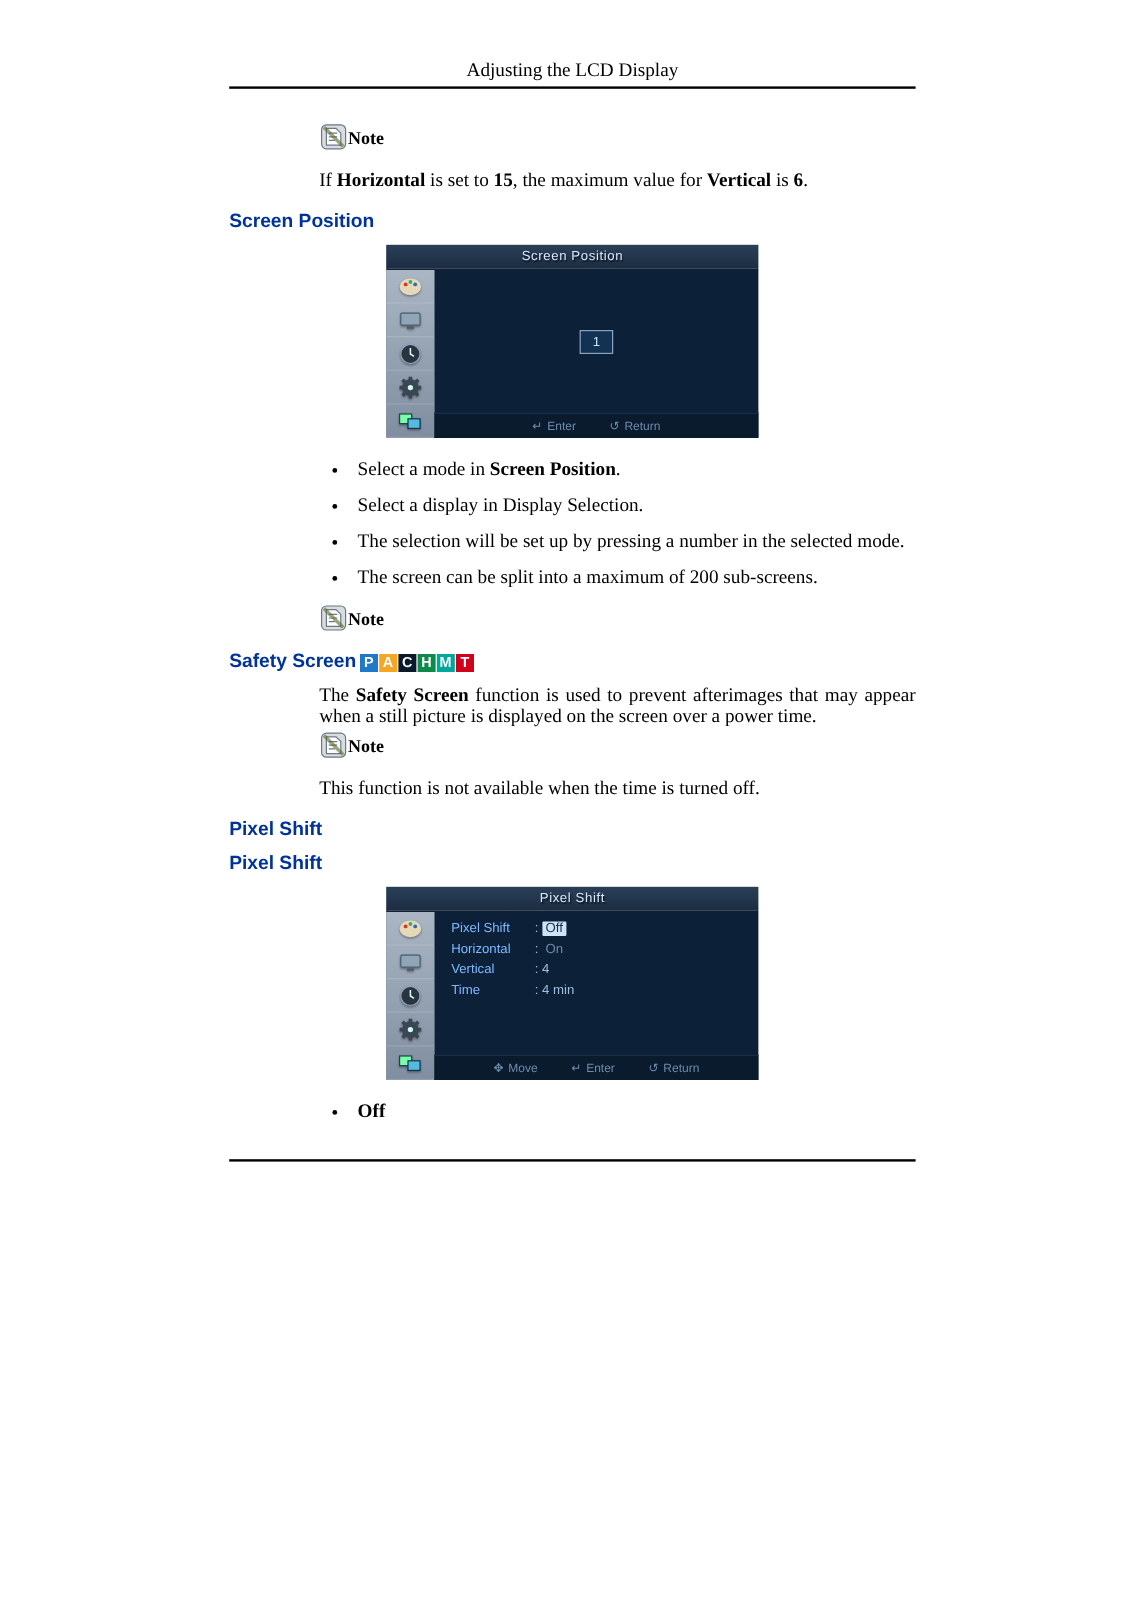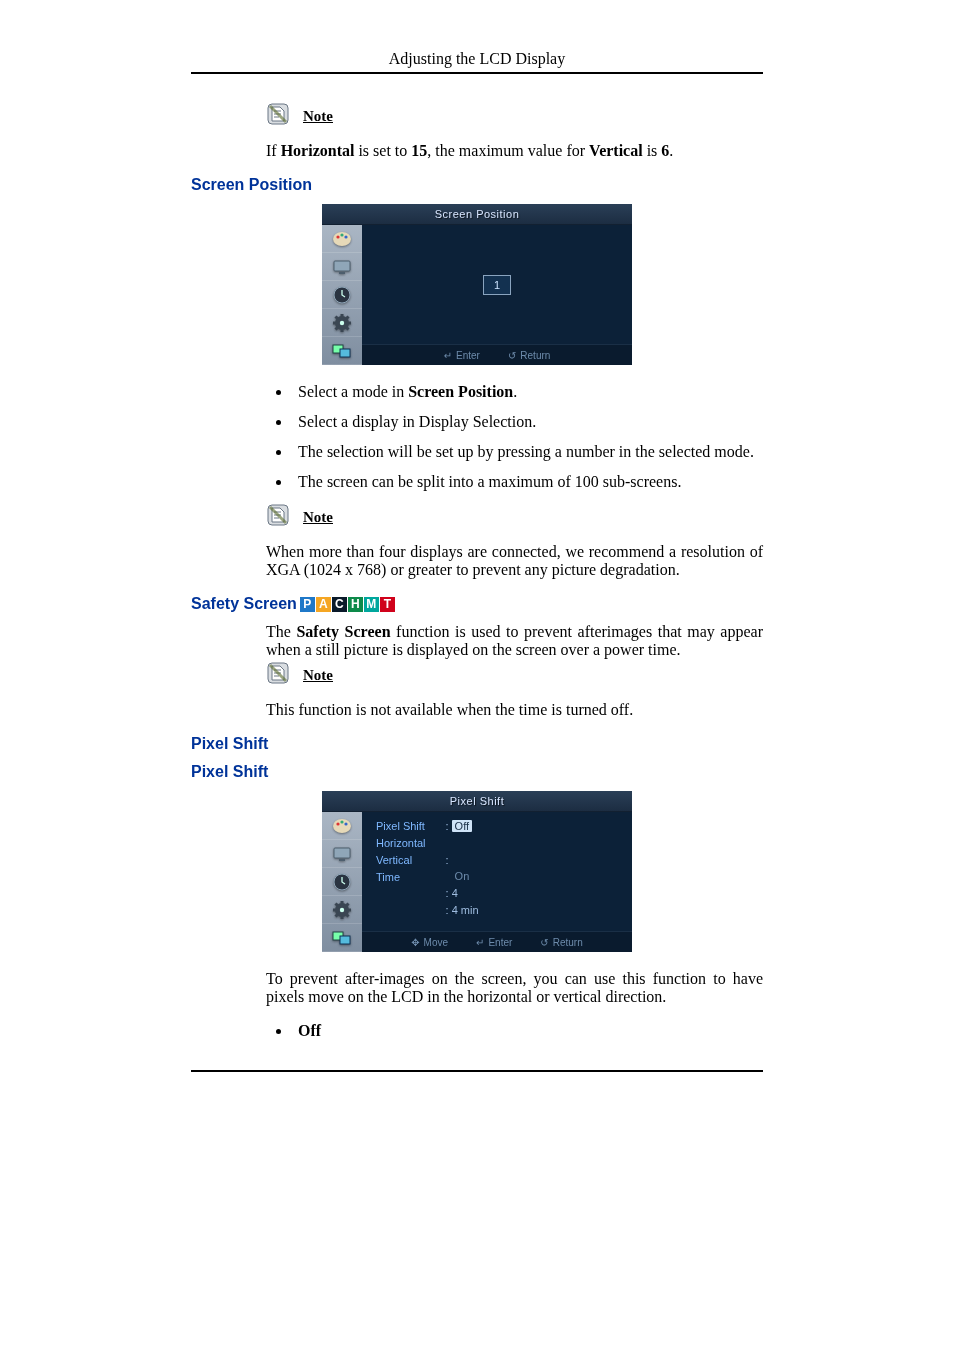--- a/index.html
+++ b/index.html
@@ -29,23 +29,22 @@
     margin: 0 0 28px 0;
   }
   .hr-bottom {
     border: none;
     border-top: 2px solid #000;
     margin: 30px 0 0 0;
   }
   .note-row {
     display: flex;
     align-items: flex-end;
-    gap: 13px;
+    gap: 0;
     margin: 10px 0 16px 0;
-    text-decoration: underline;
   }
   .note-icon {
     width: 24px;
     height: 24px;
     flex: none;
   }
   .note-label {
     font-weight: bold;
     font-size: 15px;
     padding-bottom: 1px;
@@ -152,21 +151,21 @@
   }
   .osd-menu {
     padding: 8px 0 0 14px;
     display: flex;
     gap: 20px;
   }
   .osd-col { display: flex; flex-direction: column; gap: 5px; }
   .osd-label { color: #7fb8ff; font-size: 11px; }
   .osd-val { color: #9fbde0; font-size: 11px; display:flex; align-items:center; gap:3px;}
   .val-hl { background:#cfe3f7; color:#1a2f46; padding:0 3px; border-radius:1px; }
-  .val-hl-on { color:#6d8bab; padding:0 3px;margin-top:33px; }
+  .val-hl-on { color:#6d8bab; padding:0 3px; }
 
   ul.bullets {
     padding-left: 18px;
     margin: 16px 0 10px 0;
   }
   ul.bullets li {
     margin: 0 0 12px 8px;
     padding-left: 6px;
   }
   .badge-row { display:inline-flex; gap:1px; }
@@ -275,35 +274,34 @@
         </div>
       </div>
     </div>
   </div>
 
   <div class="body-indent">
     <ul class="bullets">
       <li><span>Select a mode in </span><span class="bold">Screen Position</span><span>.</span></li>
       <li><span>Select a display in Display Selection.</span></li>
       <li><span>The selection will be set up by pressing a number in the selected mode.</span></li>
-      <li><span>The screen can be split into a maximum of 100 sub-screens.</span></li>
+      <li><span>The screen can be split into a maximum of 200 sub-screens.</span></li>
     </ul>
 
     <div class="note-row">
       <span class="note-icon">
         <svg viewBox="0 0 24 24" width="24" height="24">
             <rect x="2" y="2" width="20" height="20" rx="4" fill="#d9dde1" stroke="#6b7785"></rect>
             <path d="M6 5 L14 5 L18 9 L18 19 L6 19 Z" fill="#fff" stroke="#6b7785"></path>
             <path d="M8 9 h7 M8 12 h7 M8 15 h5" stroke="#6b7785" stroke-width="1"></path>
             <path d="M4 4 L20 20" stroke="#5a6b2d" stroke-width="3" opacity="0.6"></path>
           </svg>
       </span>
       <span class="note-label">Note</span>
     </div>
-    <p class="para">When more than four displays are connected, we recommend a resolution of XGA (1024 x 768) or greater to prevent any picture degradation.</p>
   </div>
 
   <div class="h-blue flex">
     <span>Safety Screen</span>
     <span class="badge-row">
       <span class="badge b-P">P</span>
       <span class="badge b-A">A</span>
       <span class="badge b-C">C</span>
       <span class="badge b-H">H</span>
       <span class="badge b-M">M</span>
@@ -401,20 +399,19 @@
                 <span>↺</span>
                 <span>Return</span>
               </span>
           </div>
         </div>
       </div>
     </div>
   </div>
 
   <div class="body-indent">
-    <p class="para">To prevent after-images on the screen, you can use this function to have pixels move on the LCD in the horizontal or vertical direction.</p>
     <ul class="bullets">
       <li><span class="bold">Off</span></li>
     </ul>
   </div>
 
   <hr class="hr-bottom">
 </div>
 
 </body></html>

